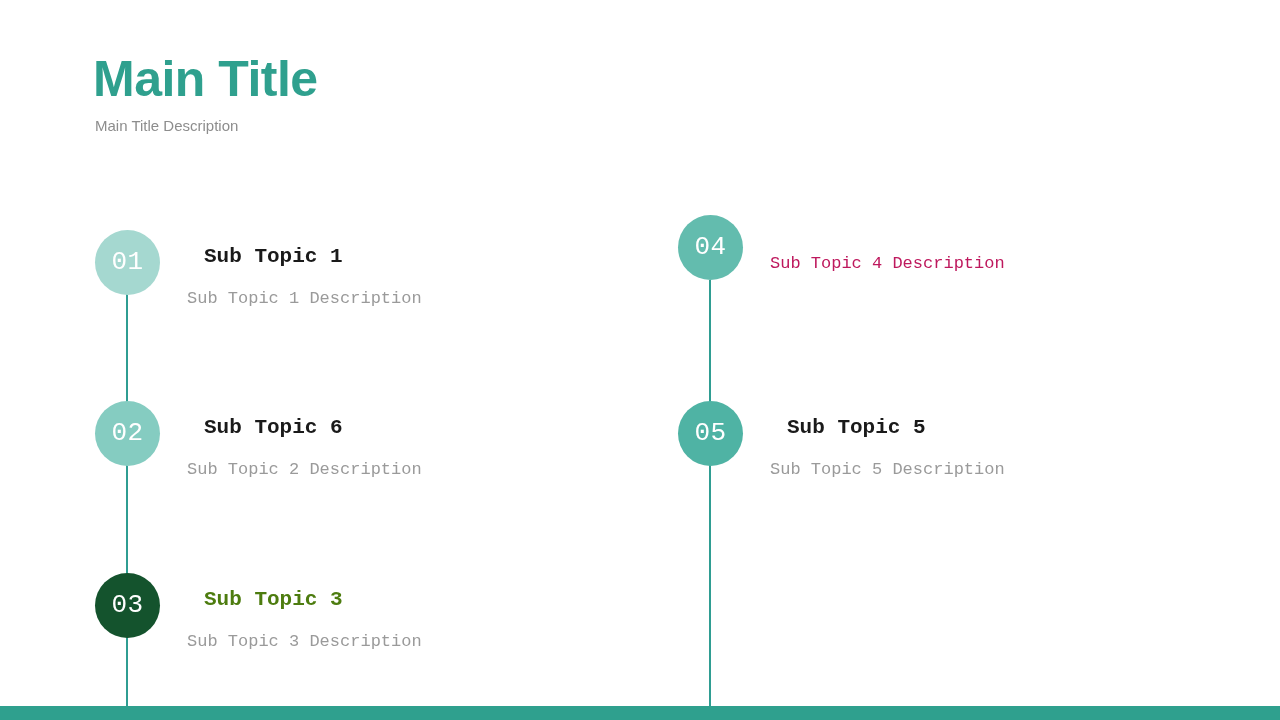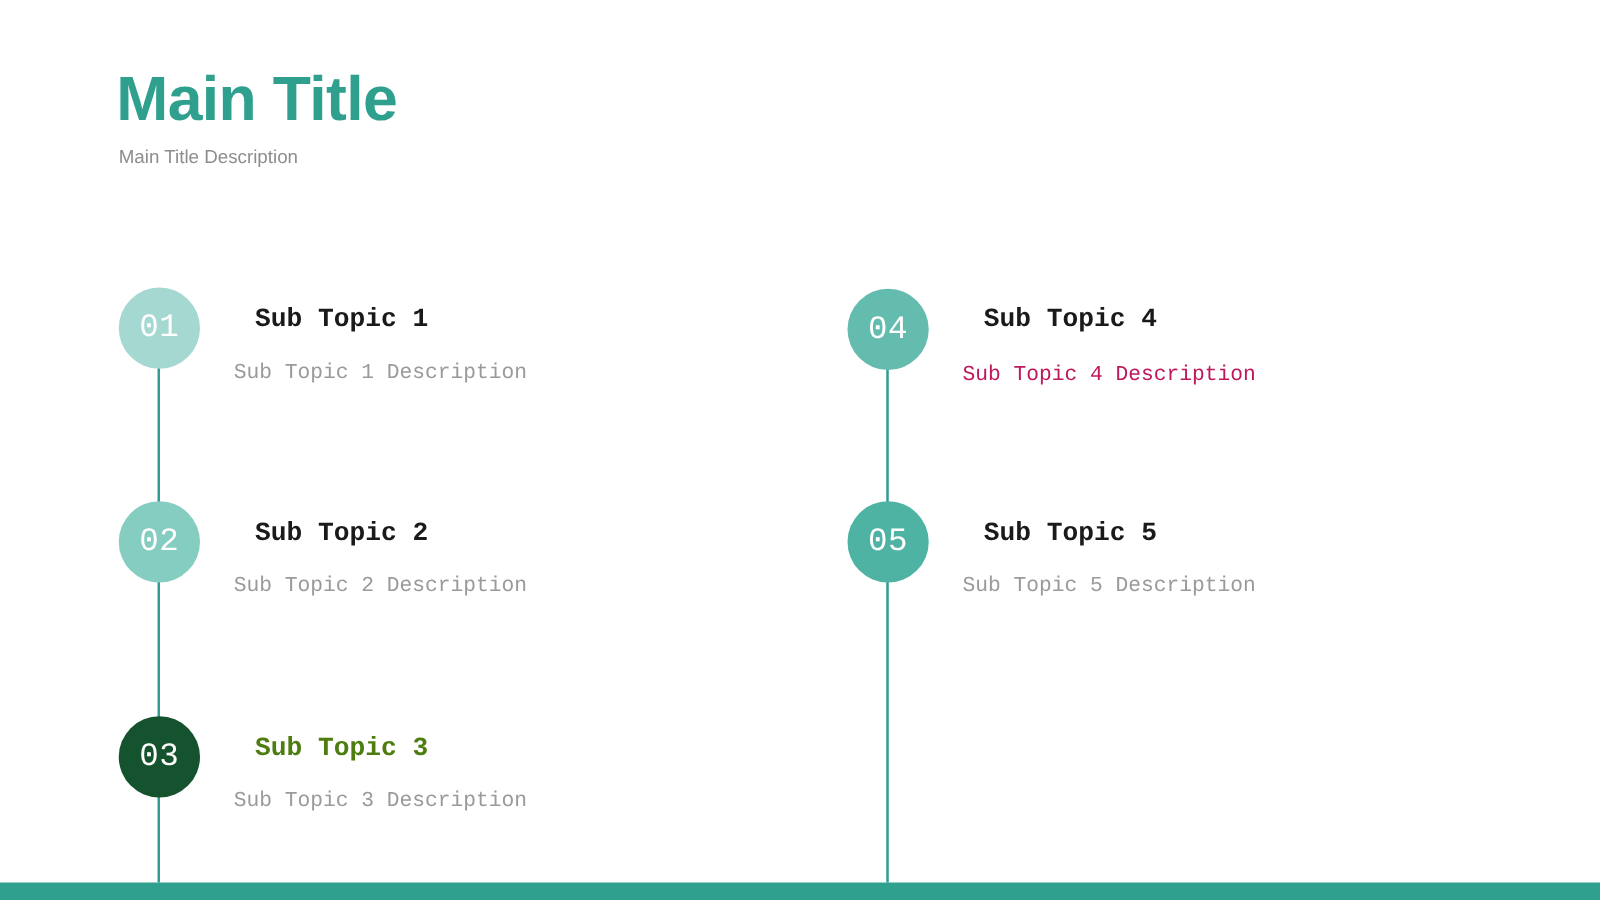--- a/index.html
+++ b/index.html
@@ -139,21 +139,21 @@
         <div class="item-title" style="color: rgb(26, 26, 26);">Sub Topic 1</div>
         <div class="item-desc" style="color: rgb(154, 154, 154);">Sub Topic 1 Description</div>
       </div>
     </div>
 
     <div class="item" style="top:386px;">
       <div class="badge" style="background: rgb(133, 204, 193);">
         <span class="badge-number">02</span>
       </div>
       <div class="item-text">
-        <div class="item-title" style="color: rgb(26, 26, 26);">Sub Topic 2</div>
+        <div class="item-title" style="color: rgb(26, 26, 26);">Sub Topic 6</div>
         <div class="item-desc" style="color: rgb(154, 154, 154);">Sub Topic 2 Description</div>
       </div>
     </div>
 
     <div class="item" style="top:558px;">
       <div class="badge" style="background: #14532d;">
         <span class="badge-number">03</span>
       </div>
       <div class="item-text">
         <div class="item-title" style="color: #4d7c0f;">Sub Topic 3</div>
@@ -163,21 +163,20 @@
   </div>
 
   <div class="column right">
     <div class="timeline-line" style="top: 280px; height: 426px; background: rgb(47, 157, 146);"></div>
 
     <div class="item" style="top:215px;">
       <div class="badge" style="background: rgb(99, 188, 174);">
         <span class="badge-number">04</span>
       </div>
       <div class="item-text">
-        <div class="item-title" style="color: rgb(26, 26, 26);">Sub Topic 4</div>
         <div class="item-desc" style="color: #be185d; margin-top: 22px;">Sub Topic 4 Description</div>
       </div>
     </div>
 
     <div class="item" style="top:386px;">
       <div class="badge" style="background: rgb(79, 179, 164);">
         <span class="badge-number">05</span>
       </div>
       <div class="item-text">
         <div class="item-title" style="color: rgb(26, 26, 26);">Sub Topic 5</div>

